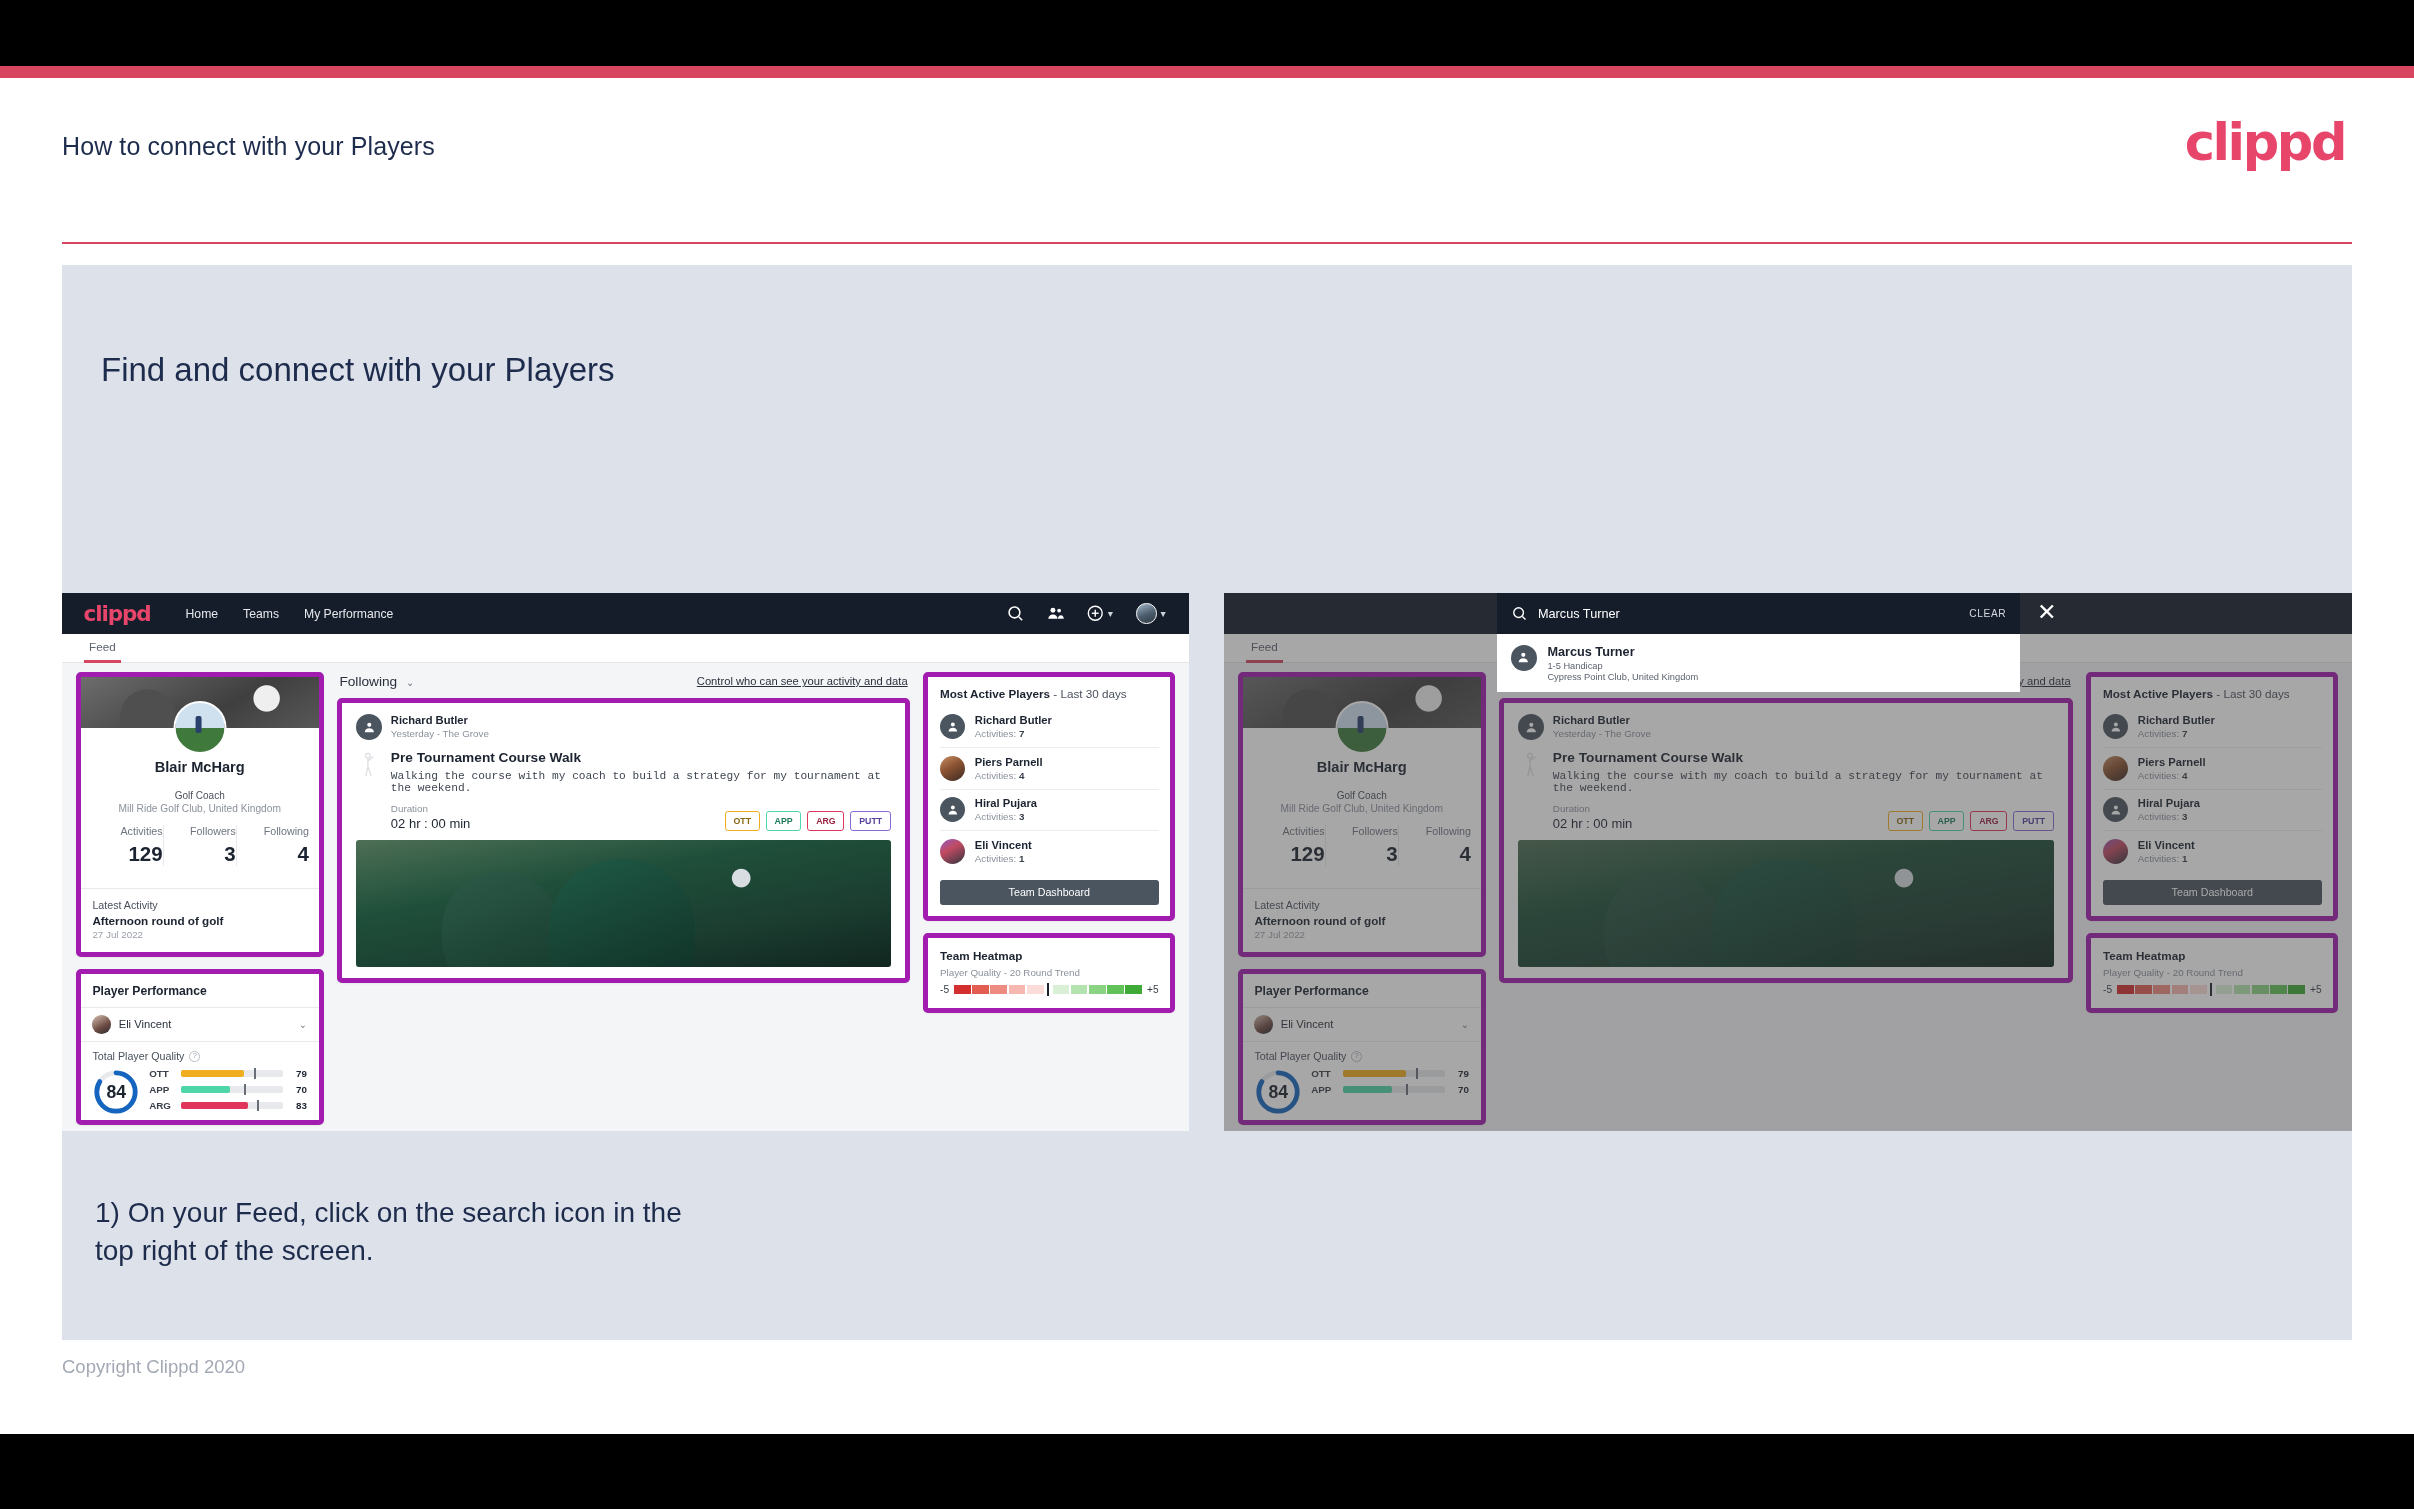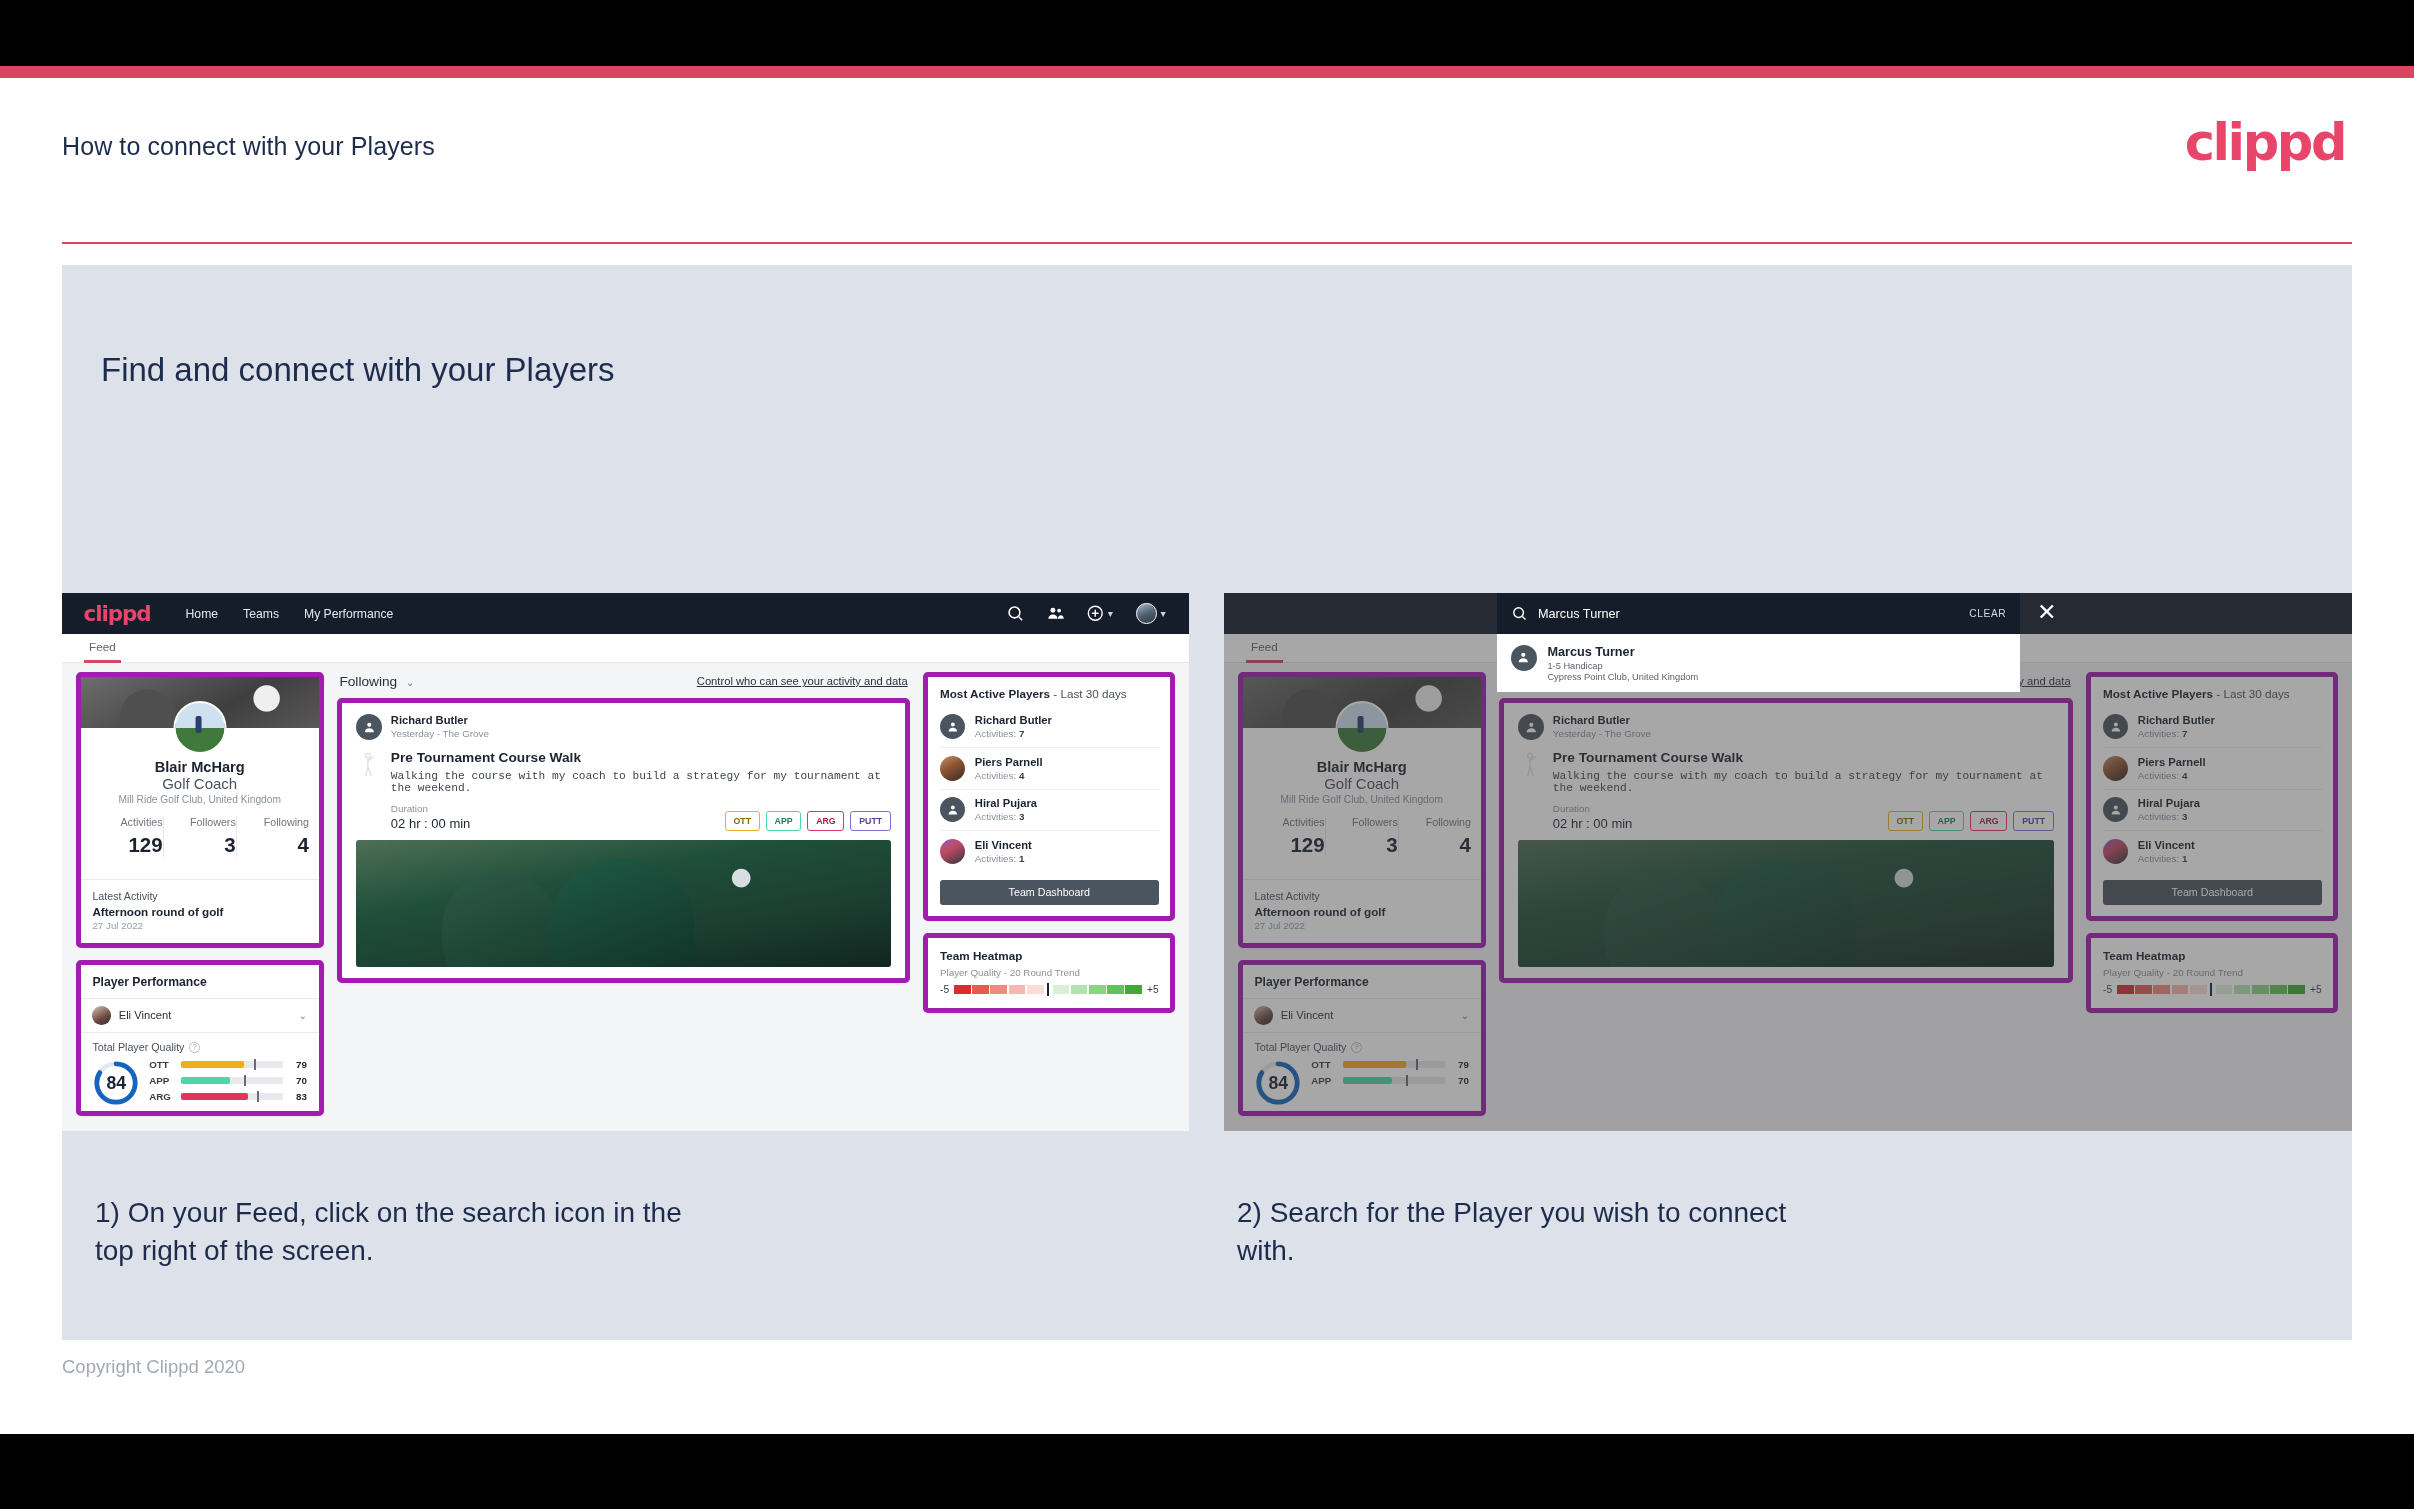--- a/index.html
+++ b/index.html
@@ -129,21 +129,21 @@
     width:53px; height:53px; border-radius:50%; border:2px solid #fff;
     background:linear-gradient(180deg,#cfe0ef 0 52%,#3f7a3c 52% 100%);
     overflow:hidden;
   }
   .pfp::after{
     content:""; position:absolute; left:48%; top:26%; width:5.9px; height:17.6px;
     background:#28406b; border-radius:2px; transform:translateX(-50%);
   }
   .prof-body { padding:31px 9.8px 9.8px; text-align:center; }
   .prof-name { font-size:14.6px; font-weight:700; color:#1c2330; }
-  .prof-role { font-size:15px; color:#4a515d; margin-top:0; }
+  .prof-role { font-size:10px; color:#4a515d; margin-top:15px; }
   .prof-club { font-size:10.2px; color:#8b919c; margin-top:2px; }
   .stats { display:flex; margin-top:11.7px; }
   .stat { flex:1; text-align:right; }
   .stat + .stat { border-left:1px solid #e7e9ed; }
   .stat-lbl { font-size:10.7px; color:#6e7embed; color:#6e757f; }
   .stat-val { font-size:20.5px; font-weight:700; color:#1c2330; margin-top:4.9px; }
   .prof-sep { height:1px; background:#e7e9ed; margin-top:11.7px; }
   .latest { padding:9.8px 11.7px 11.7px; text-align:left; }
   .latest-lbl { font-size:10.7px; color:#4a515d; }
   .latest-val { font-size:11.7px; font-weight:700; color:#1c2330; margin-top:2.9px; }
@@ -288,21 +288,20 @@
 
     <div class="hdr-title">How to connect with your Players</div>
     <div class="hdr-logo">clippd</div>
     <div class="hdr-rule"></div>
 
     <div class="body-panel">
 
       <div class="h2">Find and connect with your Players</div>
 
       <div class="caption cap1">1) On your Feed, click on the search icon in the top right of the screen.</div>
-      <div class="caption cap2">2) Search for the Player you wish to connect with.</div>
     </div>
 
     <div class="footer-copy">Copyright Clippd 2020</div>
 
     <div class="shot shot-left">
       <div class="app">
 
         <div class="nav">
           <div class="nav-logo">clippd</div>
           <div class="nav-links">

